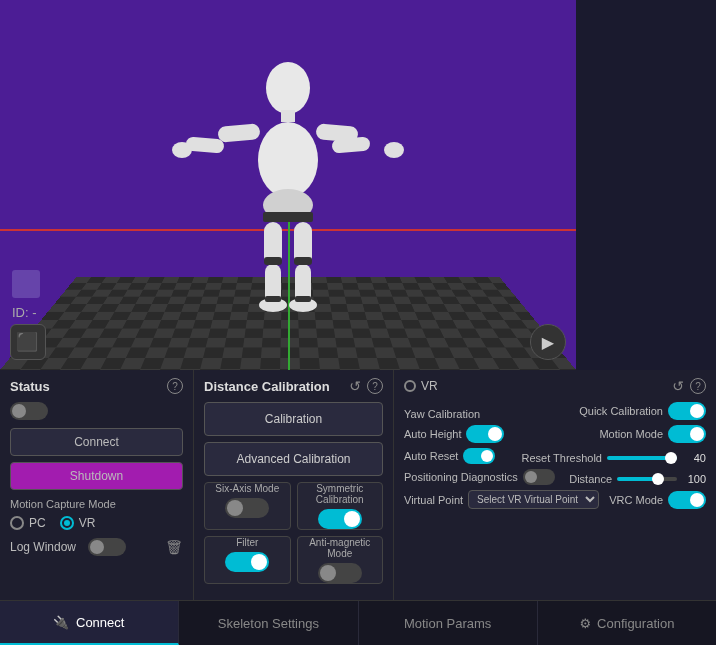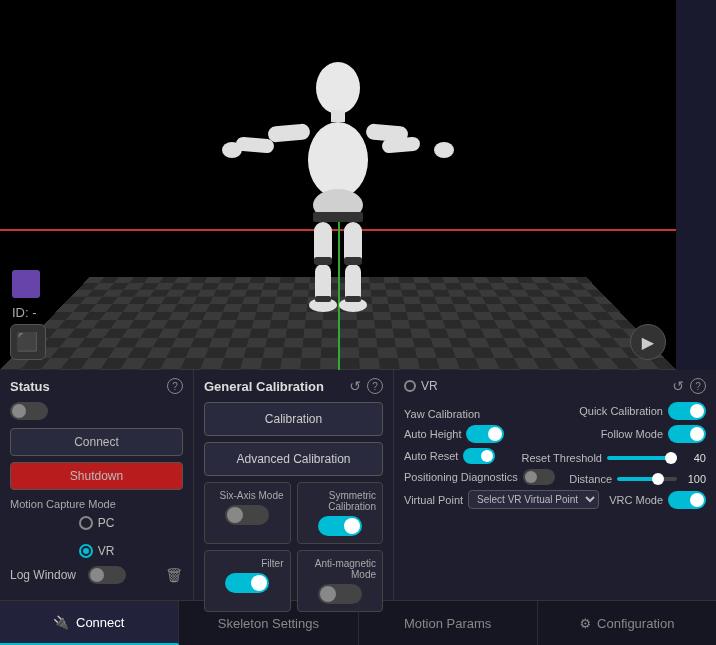--- a/index.html
+++ b/index.html
@@ -7,23 +7,23 @@
       background: #1a1a2e;
       font-family: 'Segoe UI', Arial, sans-serif;
       color: #ccc;
       width: 716px;
       height: 645px;
       overflow: hidden;
     }
 
     
     .viewport {
-      width: 676px;
+      width: 576px;
       height: 370px;
-      background: #000000;
+      background: #4c1d95;
       position: relative;
       overflow: hidden;
     }
 
     .viewport-floor {
       position: absolute;
       bottom: 0;
       left: 0;
       right: 0;
       height: 60%;
@@ -203,42 +203,41 @@
       color: #bbb;
       font-size: 12px;
       cursor: pointer;
       margin-bottom: 6px;
       text-align: center;
     }
 
     .btn-shutdown {
       width: 100%;
       padding: 6px;
-      background: #b91c1c;
+      background: #a21caf;
       border: 1px solid #555;
       border-radius: 4px;
       color: #bbb;
       font-size: 12px;
       cursor: pointer;
       margin-bottom: 8px;
       text-align: center;
     }
 
     .motion-capture-label {
       font-size: 11px;
       color: #aaa;
       margin-bottom: 6px;
     }
 
     .radio-row {
       display: flex;
       align-items: center;
       gap: 14px;
       margin-bottom: 8px;
-      flex-direction: column;
     }
 
     .radio-item {
       display: flex;
       align-items: center;
       gap: 5px;
       font-size: 12px;
       color: #bbb;
       cursor: pointer;
     }
@@ -308,22 +307,22 @@
       display: flex;
       gap: 6px;
       margin-bottom: 6px;
     }
 
     .mode-box {
       flex: 1;
       background: #252535;
       border: 1px solid #444;
       border-radius: 4px;
-      padding: 7px 6px;
-      text-align: right;
+      padding: 0 6px;
+      text-align: center;
     }
 
     .mode-box-label {
       font-size: 10px;
       color: #aaa;
       margin-bottom: 4px;
     }
 
     .toggle-center {
       display: flex;
@@ -633,21 +632,21 @@
       <span class="log-label">Log Window</span>
       <div class="toggle-small" style="margin-left:4px;">
         <div class="knob"></div>
       </div>
       <span class="trash-icon">🗑</span>
     </div>
   </div>
 
   <div class="panel-middle">
     <div class="panel-header">
-      <span class="panel-title">General Calibration</span>
+      <span class="panel-title">Distance Calibration</span>
       <div class="header-icons">
         <span class="icon-btn">↺</span>
         <div class="info-icon">?</div>
       </div>
     </div>
 
     <button class="btn-calibration">Calibration</button>
     <button class="btn-calibration">Advanced Calibration</button>
 
     <div class="two-col">
@@ -714,21 +713,21 @@
     </div>
 
     <div class="two-pair">
       <div class="pair-item">
         <span>Auto Height</span>
         <div class="toggle-cyan">
           <div class="knob"></div>
         </div>
       </div>
       <div class="pair-item">
-        <span>Follow Mode</span>
+        <span>Motion Mode</span>
         <div class="toggle-cyan">
           <div class="knob"></div>
         </div>
       </div>
     </div>
 
     <div class="two-pair">
       <div class="pair-item">
         <span>Auto Reset</span>
         <div class="toggle-cyan" style="width:32px;height:16px;">

